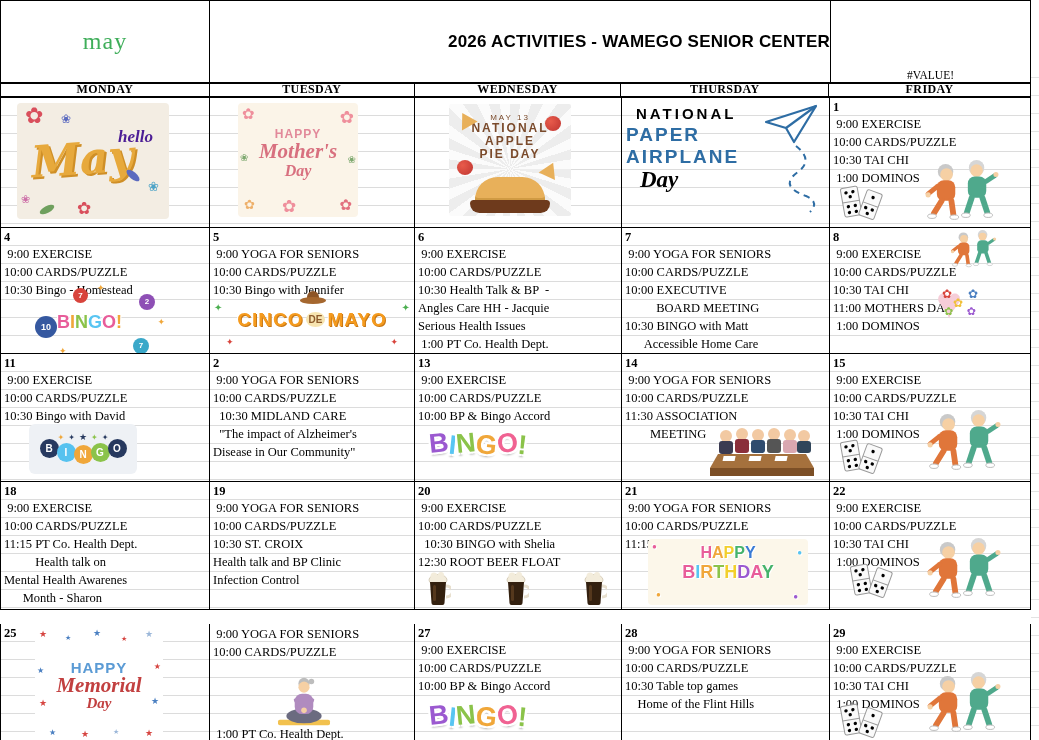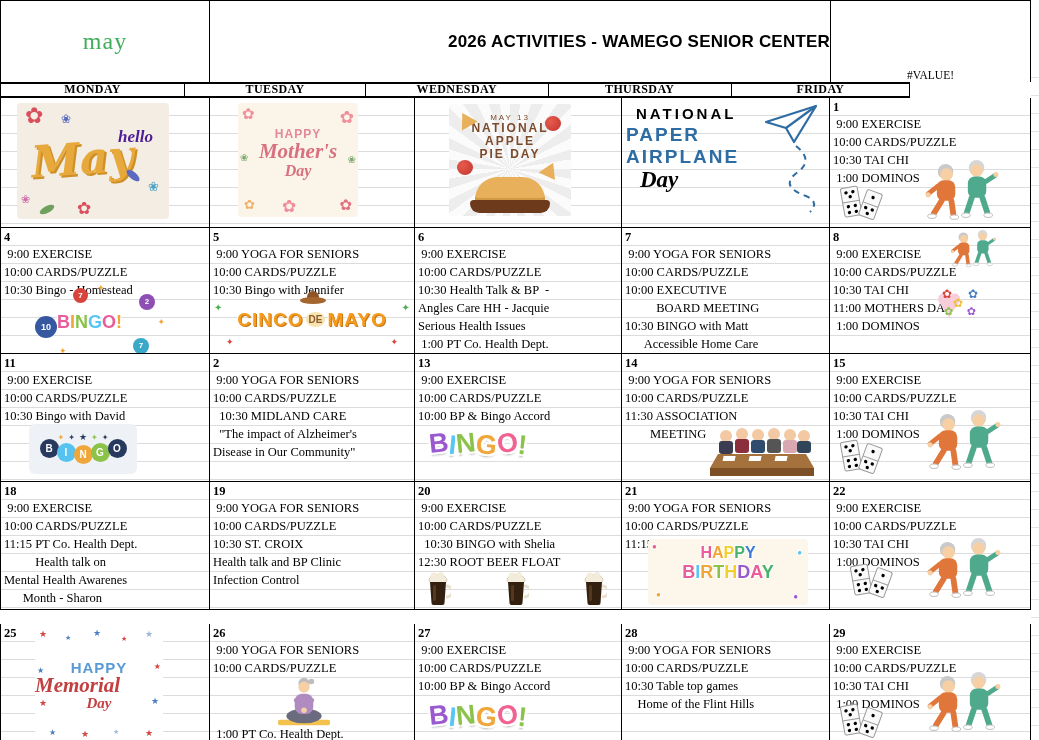--- a/index.html
+++ b/index.html
@@ -8,21 +8,21 @@
   
   .topbar{position:absolute;left:0;top:0;width:1031px;height:82px;box-sizing:border-box;
           border:1px solid #000;border-bottom:none;display:flex}
   .tl{width:209px;box-sizing:border-box;border-right:1px solid #000;display:flex;align-items:center;justify-content:center}
   .month{font-size:24px;color:#3fae5a;letter-spacing:1px}
   .tm{width:620px;display:flex;align-items:center;justify-content:flex-end}
   .title{font-family:"Liberation Sans",sans-serif;font-weight:800;font-size:17px;letter-spacing:.2px}
   .tr{flex:1;box-sizing:border-box;border-left:1px solid #000;position:relative}
   .errval{position:absolute;bottom:1px;left:0;right:0;text-align:center;font-size:11.5px}
   
-  .dayhdr{position:absolute;left:0;top:82px;width:910px;height:16px;box-sizing:border-box;display:flex;
+  .dayhdr{position:absolute;left:0;top:82px;width:1031px;height:16px;box-sizing:border-box;display:flex;
           border:1px solid #000;border-top:2px solid #000;border-bottom:2px solid #000}
   .dh{box-sizing:border-box;border-right:1px solid #000;font-weight:bold;font-size:12px;line-height:11px;
       text-align:center;letter-spacing:.4px}
   .dh:last-child{border-right:none}
   
   .week{position:absolute;left:0;width:1031px;box-sizing:border-box;display:flex;
         border-left:1px solid #000;border-bottom:1px solid #000}
   .cell{position:relative;box-sizing:border-box;border-right:1px solid #000;padding:1px 2px 0 3px;overflow:hidden;
         background-image:repeating-linear-gradient(to bottom,rgba(0,0,0,0) 0,rgba(0,0,0,0) 17px,#dcdcdc 17px,#dcdcdc 18px)}
   .c1{width:209px}.c2{width:205px}.c3{width:207px}.c4{width:208px}.c5{width:201px}
@@ -89,21 +89,21 @@
   .art-hbd{position:absolute;left:26px;bottom:4px;width:160px;height:66px;background:#fcf7ea;border-radius:4px;
            text-align:center;padding-top:5px;box-sizing:border-box}
   .art-hbd span{font-family:"Liberation Sans",sans-serif;font-weight:900;
                 text-shadow:-1px -1px 0 #fff,1px 1px 0 #fff}
   .hbd1 span{font-size:16px}
   .hbd2 span{font-size:18px}
   
   .art-mem{position:absolute;left:34px;top:3px;width:128px;height:114px;background:#fff}
   .mem-h{text-align:center;margin-top:32px;font-family:"Liberation Sans",sans-serif;font-weight:800;font-size:15px;
          letter-spacing:1px;color:#5b9bd5}
-  .mem-m{text-align:left;font-style:italic;font-weight:bold;font-size:21px;color:#c24040;line-height:19px}
+  .mem-m{text-align:center;font-style:italic;font-weight:bold;font-size:21px;color:#c24040;line-height:19px}
   .mem-d{text-align:center;font-style:italic;font-weight:bold;font-size:15px;color:#c24040}
   .st{position:absolute;line-height:1}
   
   .fheart{position:absolute;width:48px;height:44px}
   .fh-h{position:absolute;left:0;top:-6px;font-size:44px;color:#f6cdd8}
   
   .mug-row{position:absolute;left:10px;bottom:2px;display:flex;gap:52px}
   .tc-small{transform:scale(.62);transform-origin:top left}
 </style>
 </head>
@@ -496,21 +496,20 @@
         <span class="st" style="right:2px;top:36px;font-size:8px;color:#d64541">★</span>
         <span class="st" style="left:4px;top:72px;font-size:9px;color:#d64541">★</span>
         <span class="st" style="right:4px;top:70px;font-size:9px;color:#4a7fc1">★</span>
         <span class="st" style="left:14px;bottom:4px;font-size:8px;color:#4a7fc1">★</span>
         <span class="st" style="left:46px;bottom:2px;font-size:9px;color:#d64541">★</span>
         <span class="st" style="left:78px;bottom:5px;font-size:7px;color:#9bb7d9">★</span>
         <span class="st" style="right:10px;bottom:3px;font-size:9px;color:#d64541">★</span>
       </div>
     </div>
     <div class="cell c2">
-      <div class="daynum">26</div>
       <div class="ev"> 9:00 YOGA FOR SENIORS</div>
       <div class="ev">10:00 CARDS/PUZZLE</div>
       <svg class="abs" style="left:62px;top:52px" width="64" height="52" viewBox="0 0 64 56">
         <rect x="4" y="47" width="56" height="6" rx="2" fill="#f2c14e"></rect>
         <ellipse cx="32" cy="43" rx="19" ry="8" fill="#6b6b80"></ellipse>
         <rect x="22" y="19" width="20" height="22" rx="8" fill="#b08bbf"></rect>
         <line x1="23" y1="26" x2="29" y2="36" stroke="#b08bbf" stroke-width="4" stroke-linecap="round"></line>
         <line x1="41" y1="26" x2="35" y2="36" stroke="#b08bbf" stroke-width="4" stroke-linecap="round"></line>
         <circle cx="32" cy="37" r="3" fill="#f6d0a4"></circle>
         <circle cx="32" cy="8" r="6" fill="#bdbdbd"></circle>

